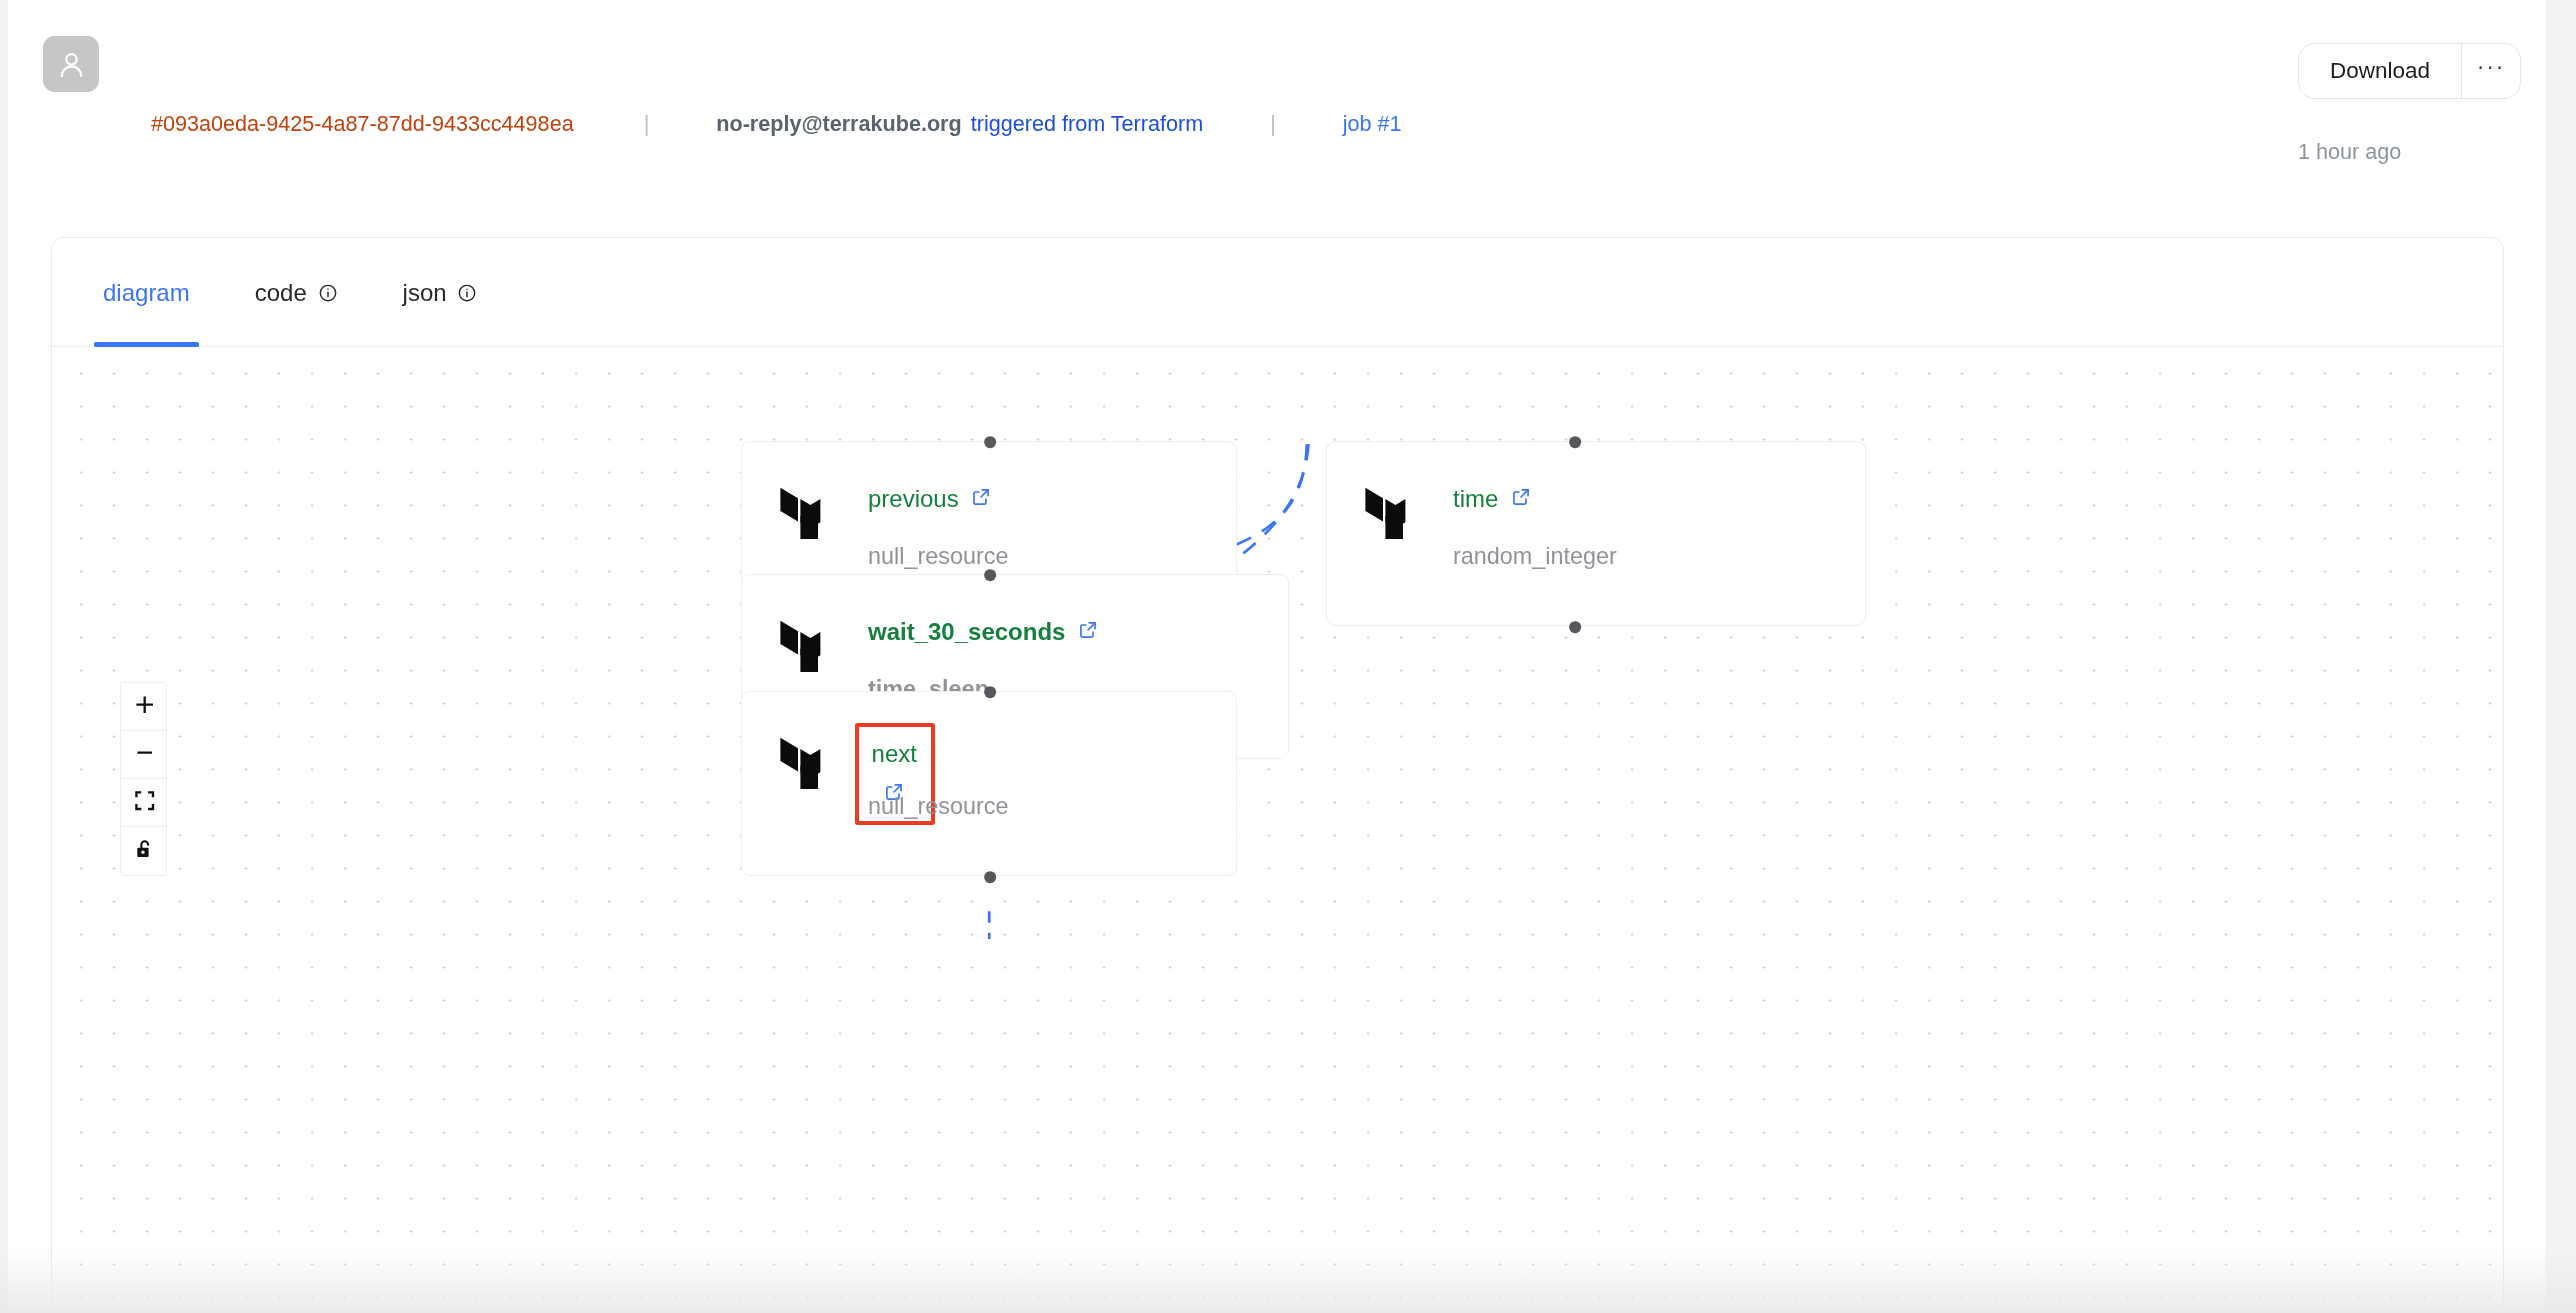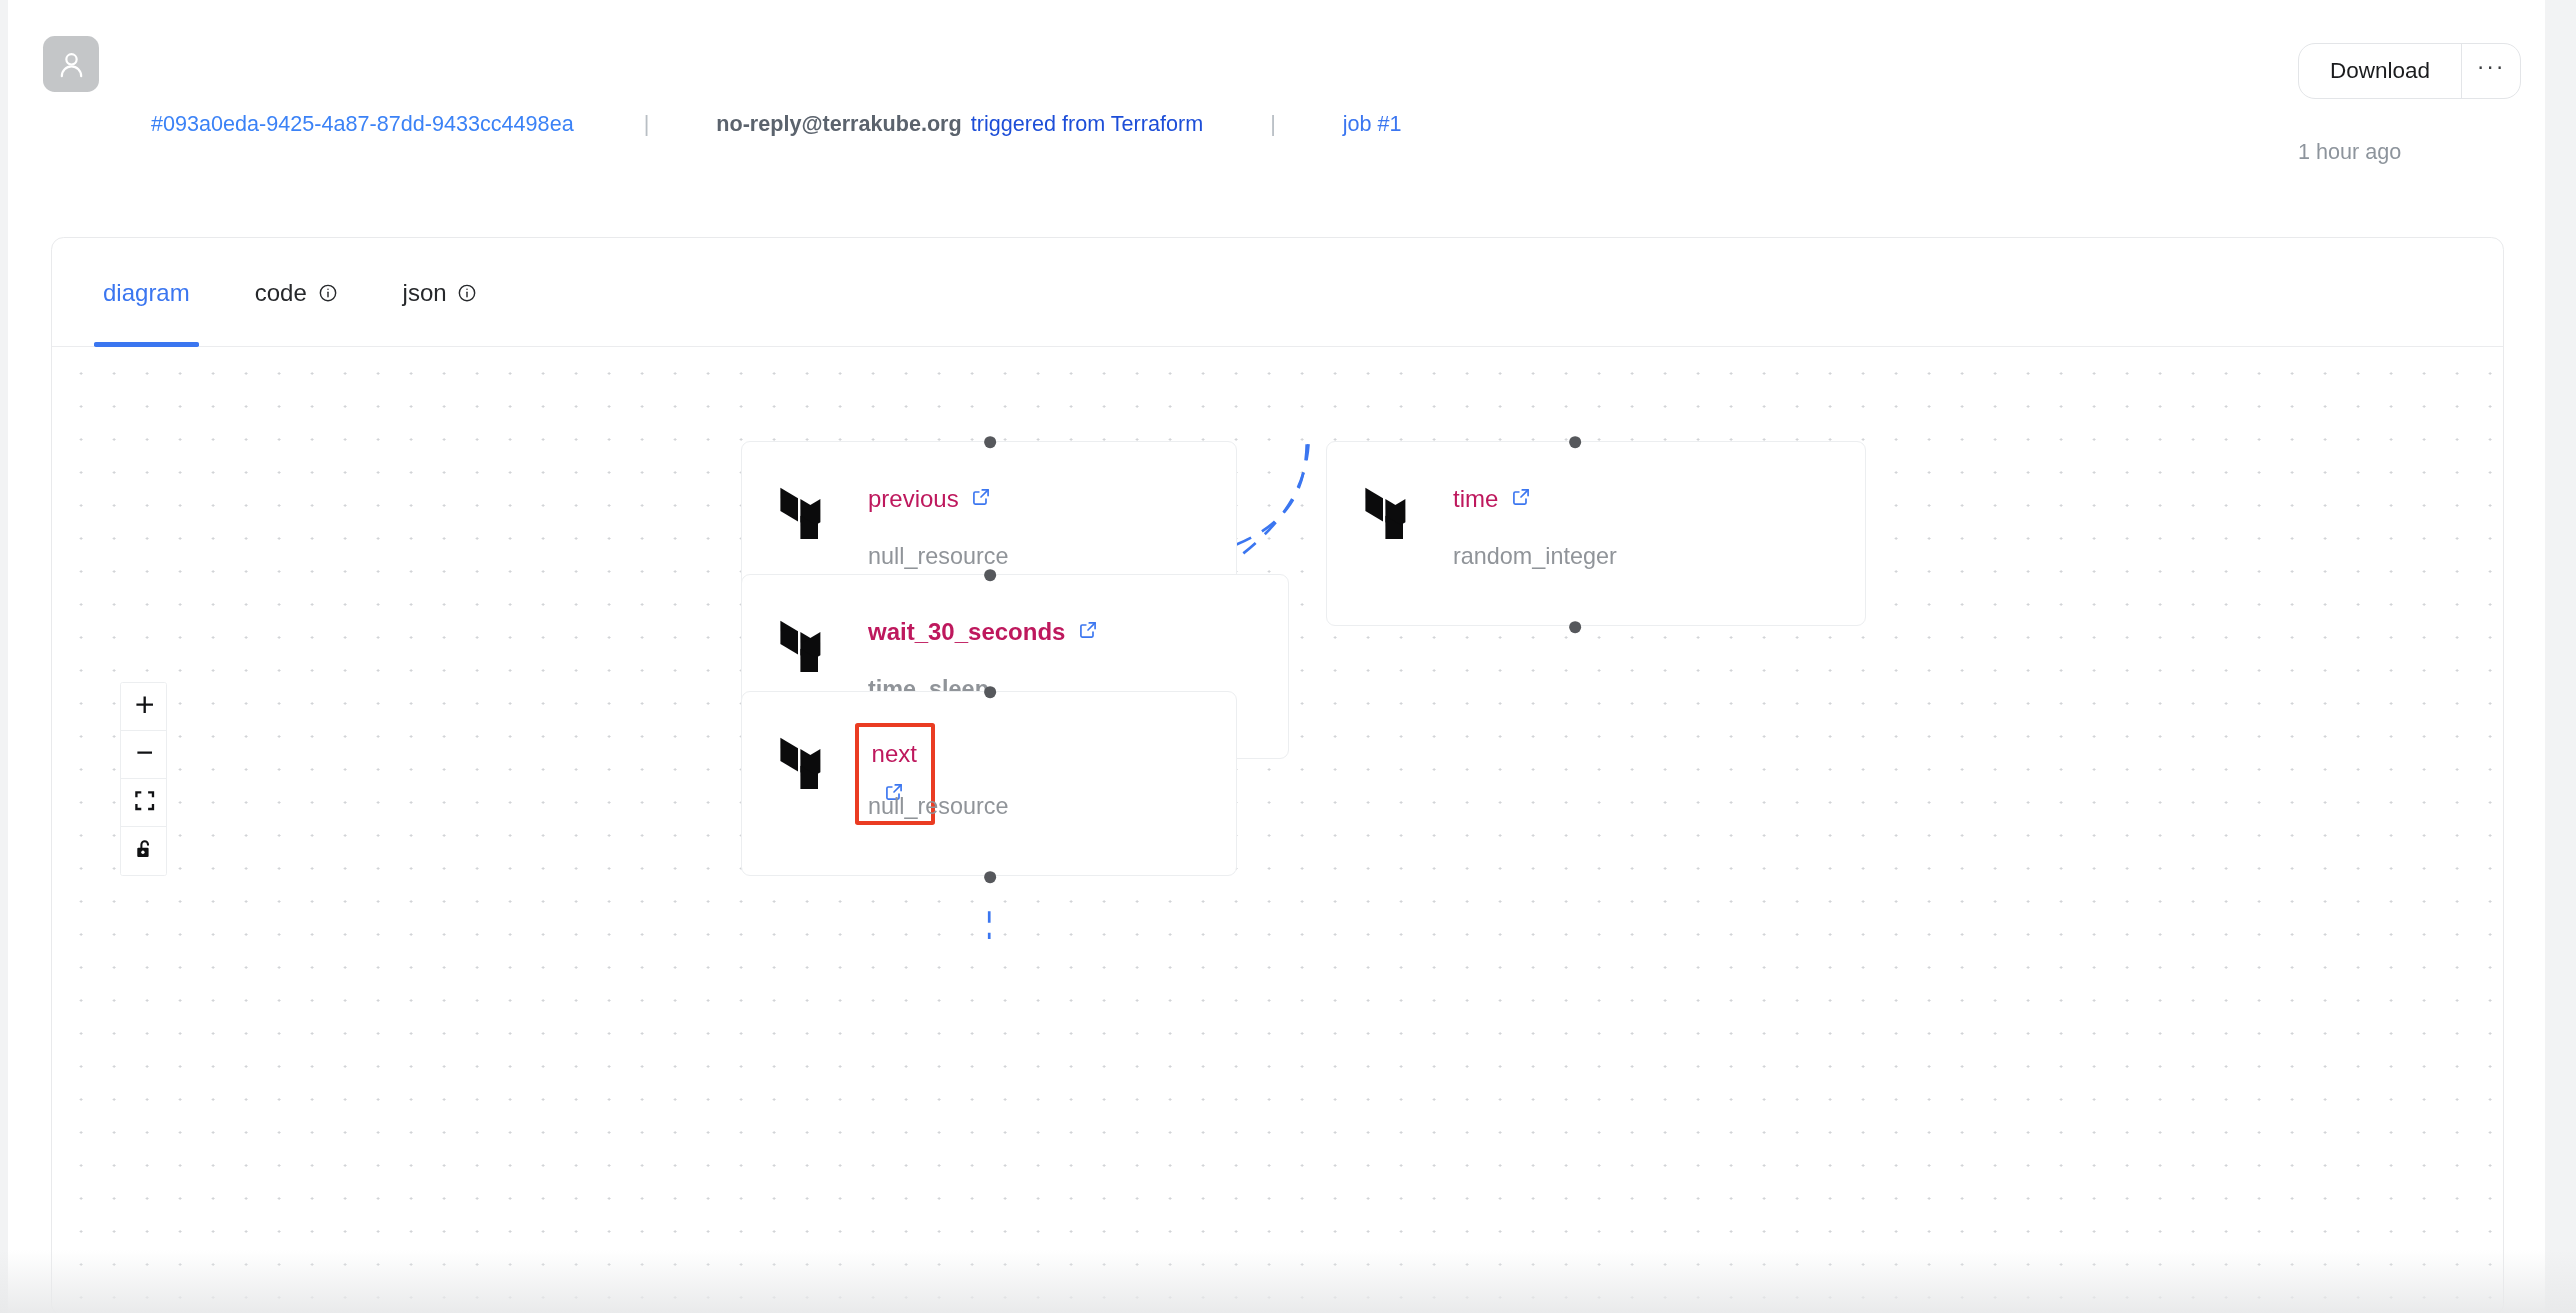--- a/index.html
+++ b/index.html
@@ -36,21 +36,21 @@
     position:absolute; left:151px; top:43px;
     font-size:30px; color:#17181a; font-weight:400;
     letter-spacing:-0.2px; white-space:nowrap;
   }
 
   .meta {
     position:absolute; left:151px; top:110px;
     height:27px; display:flex; align-items:center;
     font-size:21.6px; white-space:nowrap;
   }
-  .meta .muted   { color:#3b82f6; }
+  .meta .muted   { color:#c2410c; }
   .meta .sep     { color:#b8bec4; padding:0 0px; }
   .meta .strong  { color:#5b636d; font-weight:700; }
   .meta .sub     { color:#1d4ed8; }
   .meta .link    { color:#3b76f0; }
   .gap-a { display:inline-block; width:70px; }
   .gap-b { display:inline-block; width:67px; }
   .gap-c { display:inline-block; width:67px; }
   .gap-d { display:inline-block; width:67px; }
 
   .dl-group {
@@ -120,21 +120,21 @@
   .node {
     position:absolute;
     background:#fff;
     border:0.9px solid #eceef0;
     border-radius:9px;
   }
   .tf-logo { position:absolute; left:38px; top:41px; }
   .node-title {
     position:absolute; left:126px; top:43px;
     display:flex; align-items:center; gap:12.6px;
-    font-size:24px; color:#be185d; white-space:nowrap;
+    font-size:24px; color:#15803d; white-space:nowrap;
   }
   .node-title.boxed {
     left:113px; top:31px;
     padding:12.6px 14.4px 12.6px 12.6px;
     border:4.5px solid #ea3c22; border-radius:2.7px;
     background:#fff;
     flex-direction:column;
   }
   .node-sub {
     position:absolute; left:126px; top:101px;

